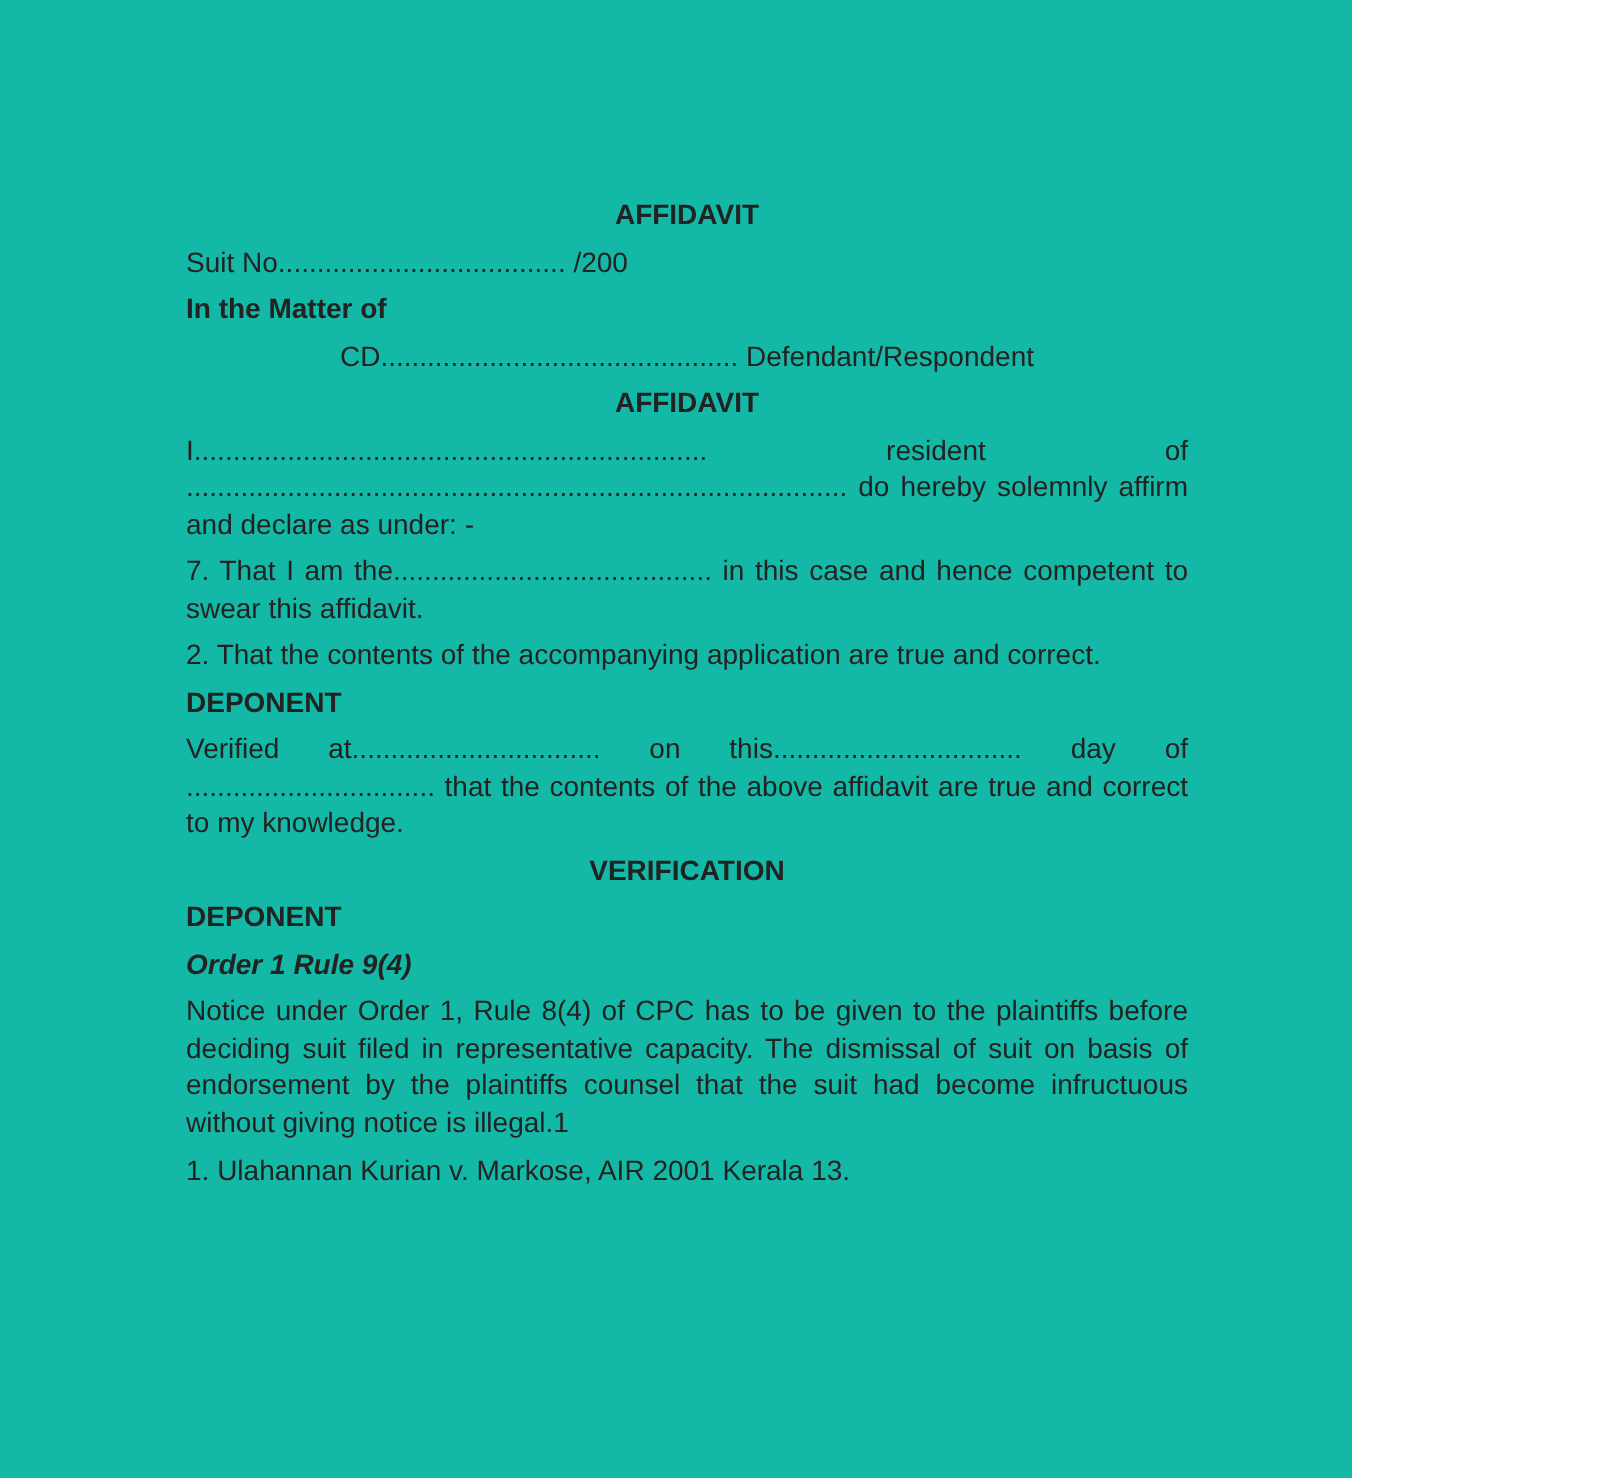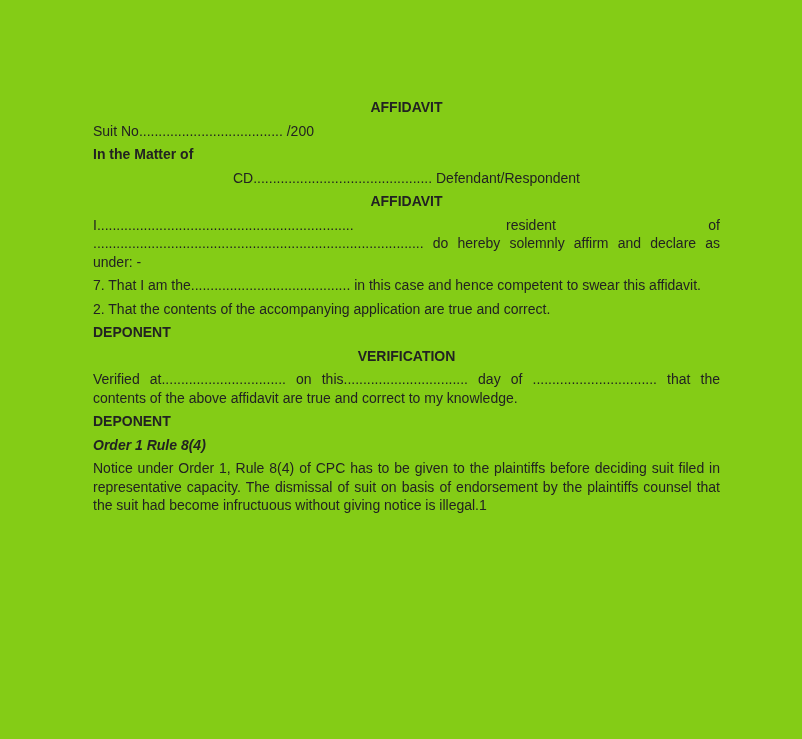--- a/index.html
+++ b/index.html
@@ -1,20 +1,20 @@
 <!DOCTYPE html>
 <html><head>
 <meta charset="utf-8">
 <style>
   * { box-sizing: border-box; }
   html, body { margin: 0; padding: 0; background: #ffffff; }
   .page {
-    width: 802px;
+    width: 676px;
     height: 739px;
-    background: #84cc16;
+    background: #14b8a6;
     padding: 98px 82px 0 93px;
     font-family: "Liberation Sans", sans-serif;
     font-size: 14px;
     line-height: 18.5px;
     color: #222222;
     overflow: hidden;
   }
   .para { margin: 0 0 5px 0; }
   .justify { text-align: justify; }
   .center { text-align: center; }
@@ -42,25 +42,26 @@
   <div class="para center bold">AFFIDAVIT</div>
 
   <div class="para justify">I.................................................................. resident of ..................................................................................... do hereby solemnly affirm and declare as under: -</div>
 
   <div class="para justify">7. That I am the......................................... in this case and hence competent to swear this affidavit.</div>
 
   <div class="para justify">2. That the contents of the accompanying application are true and correct.</div>
 
   <div class="para right bold">DEPONENT</div>
 
+  <div class="para justify">Verified at................................ on this................................ day of ................................ that the contents of the above affidavit are true and correct to my knowledge.</div>
+
   <div class="para center bold">VERIFICATION</div>
-
-  <div class="para justify">Verified at................................ on this................................ day of ................................ that the contents of the above affidavit are true and correct to my knowledge.</div>
 
   <div class="para right bold">DEPONENT</div>
 
 
-  <div class="para bold italic">Order 1 Rule 8(4)</div>
+  <div class="para bold italic">Order 1 Rule 9(4)</div>
 
   <div class="para justify">Notice under Order 1, Rule 8(4) of CPC has to be given to the plaintiffs before deciding suit filed in representative capacity. The dismissal of suit on basis of endorsement by the plaintiffs counsel that the suit had become infructuous without giving notice is illegal.1</div>
 
+  <div class="para footnote">1. Ulahannan Kurian v. Markose, AIR 2001 Kerala 13.</div>
 
 </div>
 
 </body></html>

